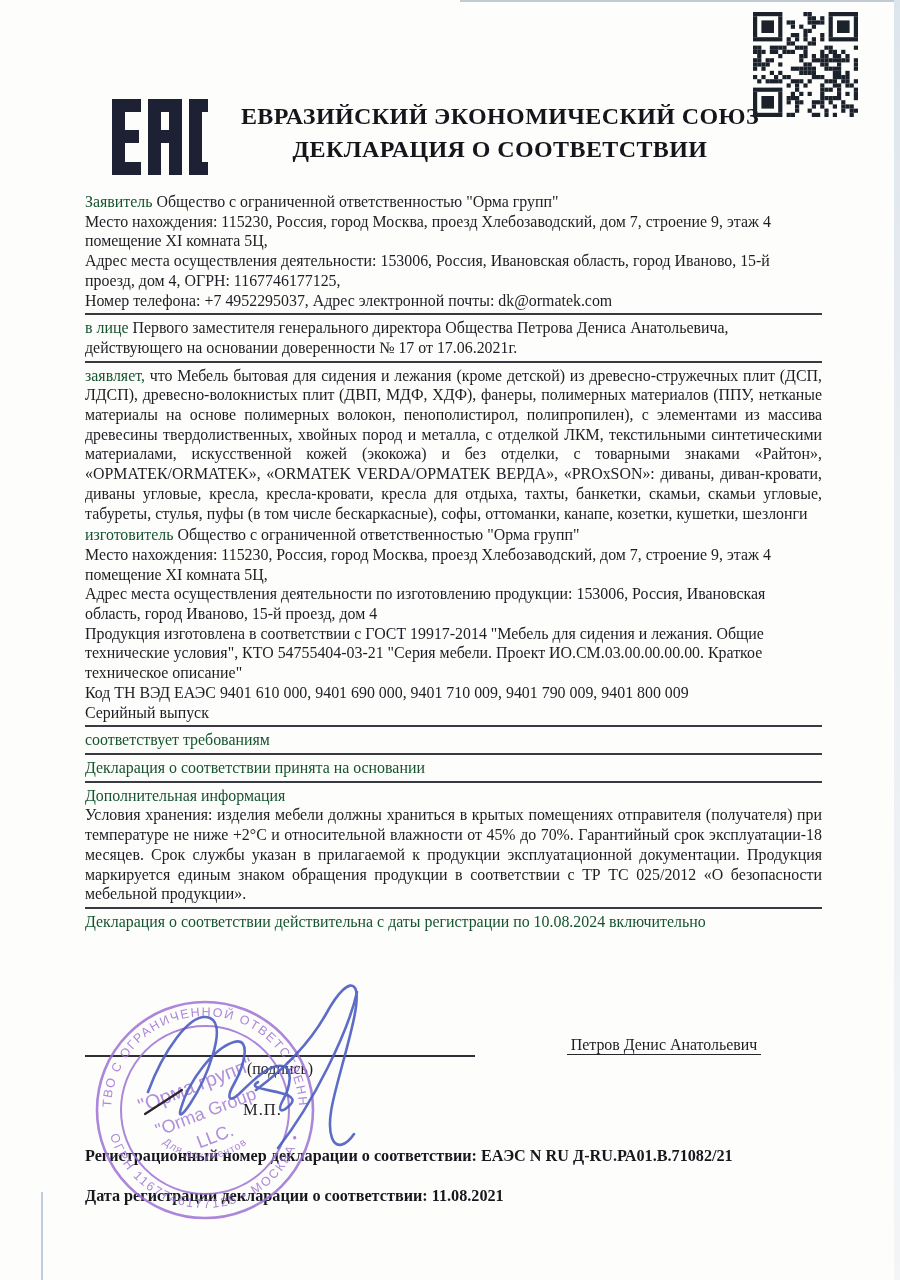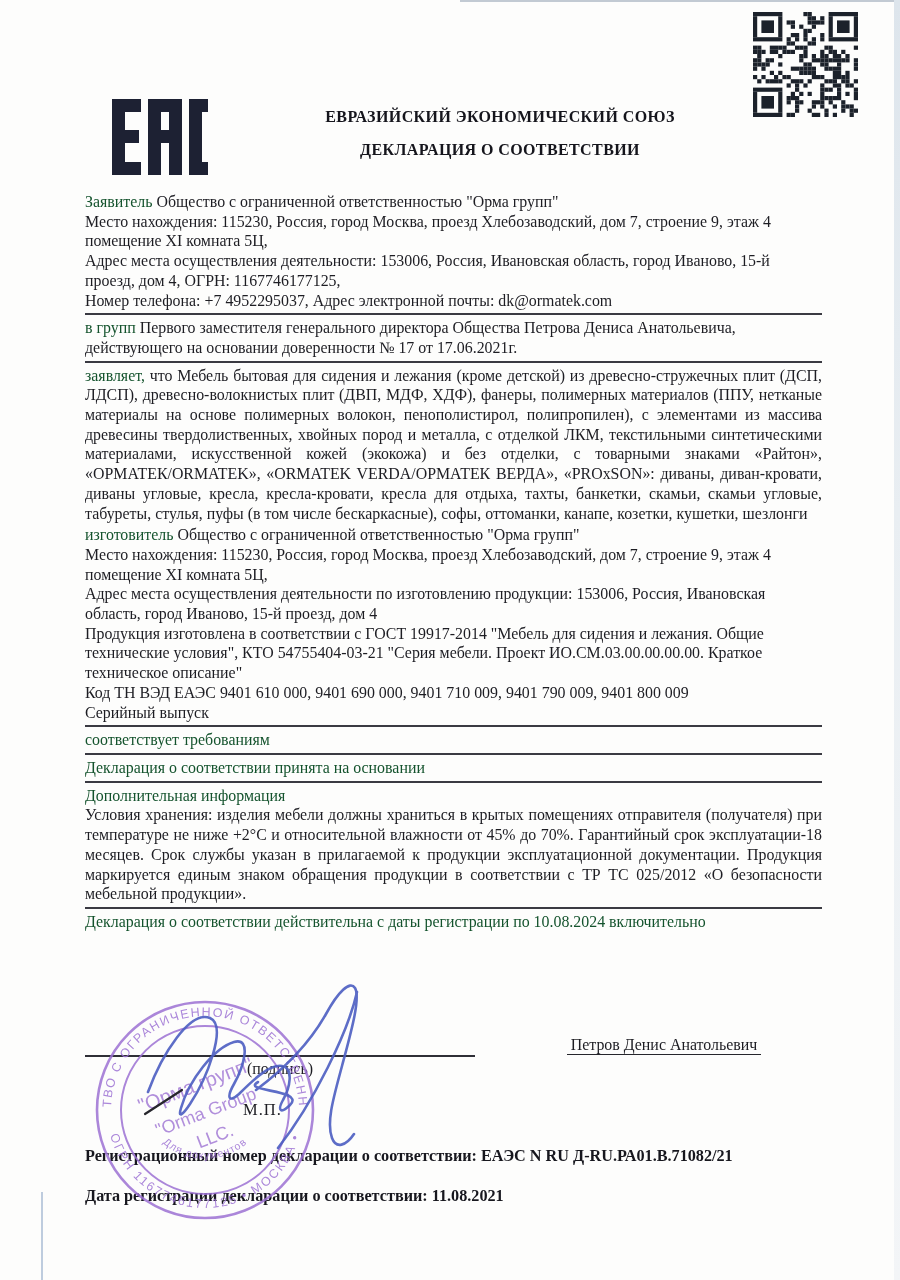--- a/index.html
+++ b/index.html
@@ -16,21 +16,21 @@
   
   .edge-right { position:absolute; right:0; top:0; width:6px; height:100%;
     background:linear-gradient(180deg,#dde5ec 0%,#e9eef2 40%,#f3f5f7 100%); }
   .edge-top { position:absolute; top:0; left:460px; width:434px; height:2px; background:#c2cad3; }
   .edge-mark-bl { position:absolute; left:41px; top:1192px; width:2px; height:88px;
     background:#7f9cc0; opacity:.5; }
 
   
   .eac-logo { position:absolute; left:112px; top:99px; }
   .title { position:absolute; left:180px; top:100px; width:640px; text-align:center;
-    font-weight:bold; font-size:16px; line-height:33px; letter-spacing:.4px; color:#15151c; }
+    font-weight:bold; font-size:24px; line-height:33px; letter-spacing:.4px; color:#15151c; }
   .qr { position:absolute; left:753px; top:12px; width:105px; height:105px; }
 
   
   .content { position:absolute; left:85px; top:192px; width:737px;
     font-size:15.9px; line-height:19.7px; }
   .content p { margin:0; }
   .just { text-align:justify; }
   b, .b { font-weight:normal; color:#14532d; }
   .rule { border-top:2px solid #3a3a42; margin:3px 0 3px 0; height:0; }
   .mt { margin-top:2px; }
@@ -306,21 +306,21 @@
 
     <div>
       <p><b>Заявитель</b> <span>Общество с ограниченной ответственностью "Орма групп"</span></p>
       <p>Место нахождения: 115230, Россия, город Москва, проезд Хлебозаводский, дом 7, строение 9, этаж 4 помещение XI комната 5Ц,</p>
       <p>Адрес места осуществления деятельности: 153006, Россия, Ивановская область, город Иваново, 15-й проезд, дом 4, ОГРН: 1167746177125,</p>
       <p>Номер телефона: +7 4952295037, Адрес электронной почты: dk@ormatek.com</p>
     </div>
 
     <div class="rule"></div>
 
-    <p><b>в групп</b> <span>Первого заместителя генерального директора Общества Петрова Дениса Анатольевича, действующего на основании доверенности № 17 от 17.06.2021г.</span></p>
+    <p><b>в лице</b> <span>Первого заместителя генерального директора Общества Петрова Дениса Анатольевича, действующего на основании доверенности № 17 от 17.06.2021г.</span></p>
 
     <div class="rule"></div>
 
     <p class="just"><b>заявляет,</b> <span>что Мебель бытовая для сидения и лежания (кроме детской) из древесно-стружечных плит (ДСП, ЛДСП), древесно-волокнистых плит (ДВП, МДФ, ХДФ), фанеры, полимерных материалов (ППУ, нетканые материалы на основе полимерных волокон, пенополистирол, полипропилен), с элементами из массива древесины твердолиственных, хвойных пород и металла, с отделкой ЛКМ, текстильными синтетическими материалами, искусственной кожей (экокожа) и без отделки, с товарными знаками «Райтон», «ОРМАТЕК/ORMATEK», «ORMATEK VERDA/ОРМАТЕК ВЕРДА», «PROxSON»: диваны, диван-кровати, диваны угловые, кресла, кресла-кровати, кресла для отдыха, тахты, банкетки, скамьи, скамьи угловые, табуреты, стулья, пуфы (в том числе бескаркасные), софы, оттоманки, канапе, козетки, кушетки, шезлонги</span></p>
 
     <div class="mt">
       <p><b>изготовитель</b> <span>Общество с ограниченной ответственностью "Орма групп"</span></p>
       <p>Место нахождения: 115230, Россия, город Москва, проезд Хлебозаводский, дом 7, строение 9, этаж 4 помещение XI комната 5Ц,</p>
       <p>Адрес места осуществления деятельности по изготовлению продукции: 153006, Россия, Ивановская область, город Иваново, 15-й проезд, дом 4</p>
       <p>Продукция изготовлена в соответствии с ГОСТ 19917-2014 "Мебель для сидения и лежания. Общие технические условия", КТО 54755404-03-21 "Серия мебели. Проект ИО.СМ.03.00.00.00.00. Краткое техническое описание"</p>

